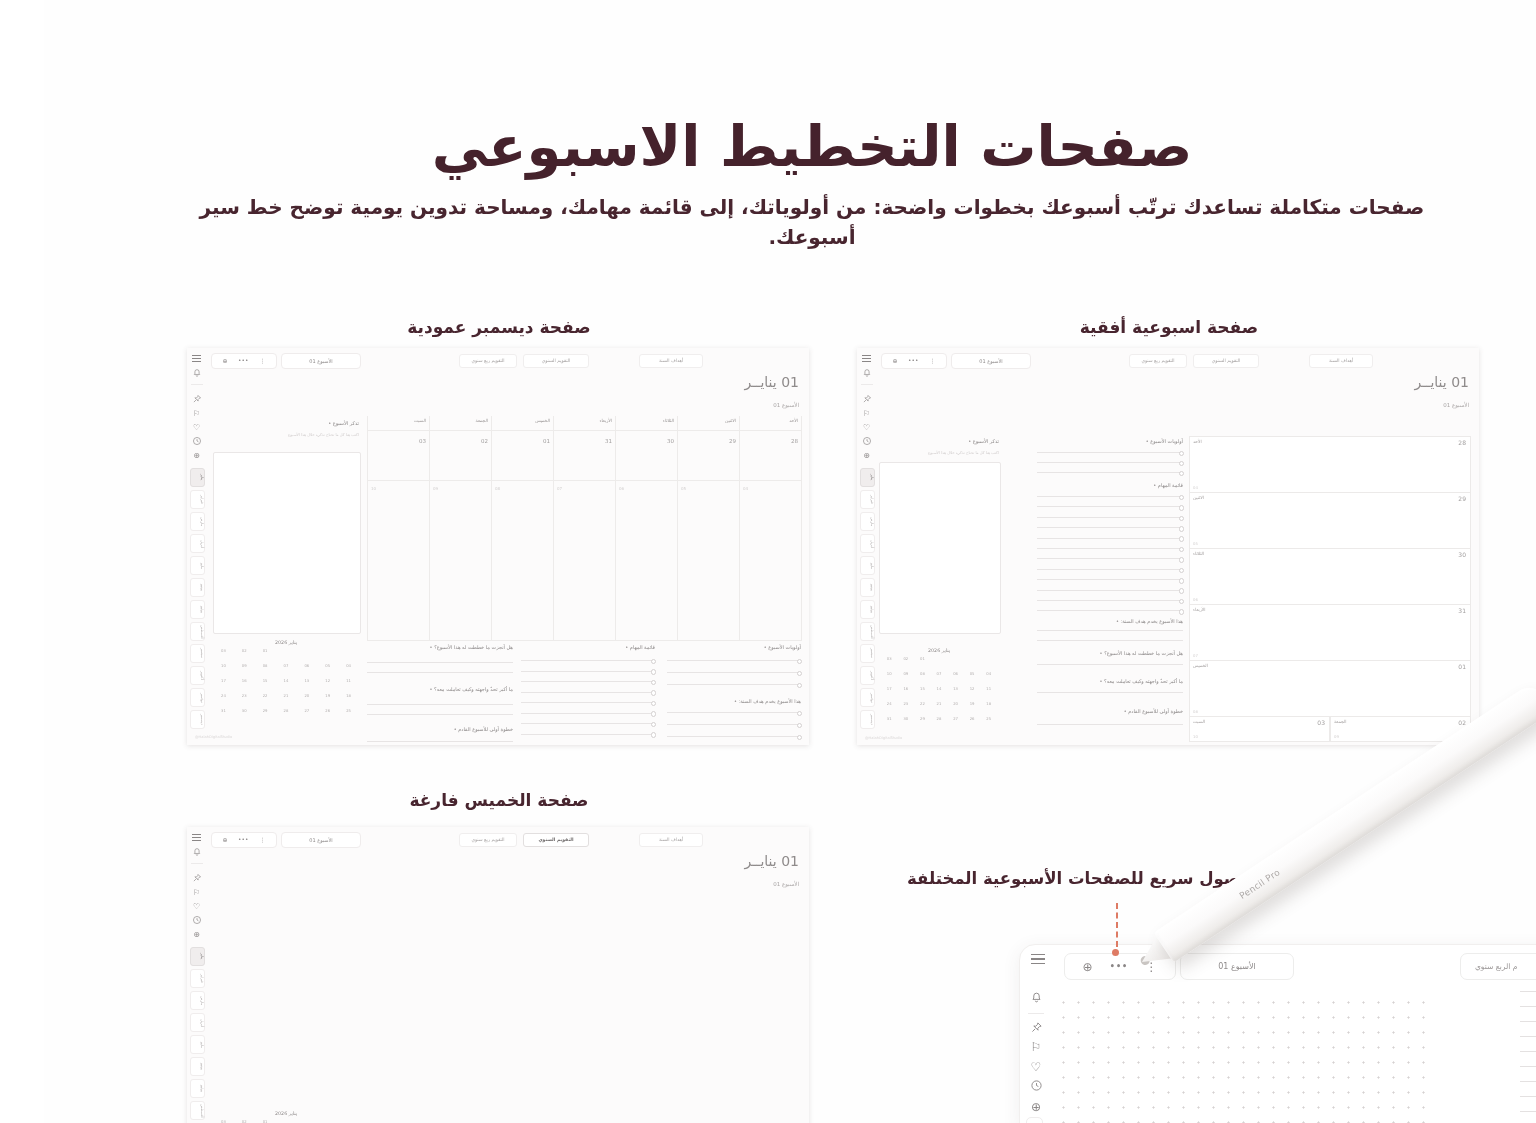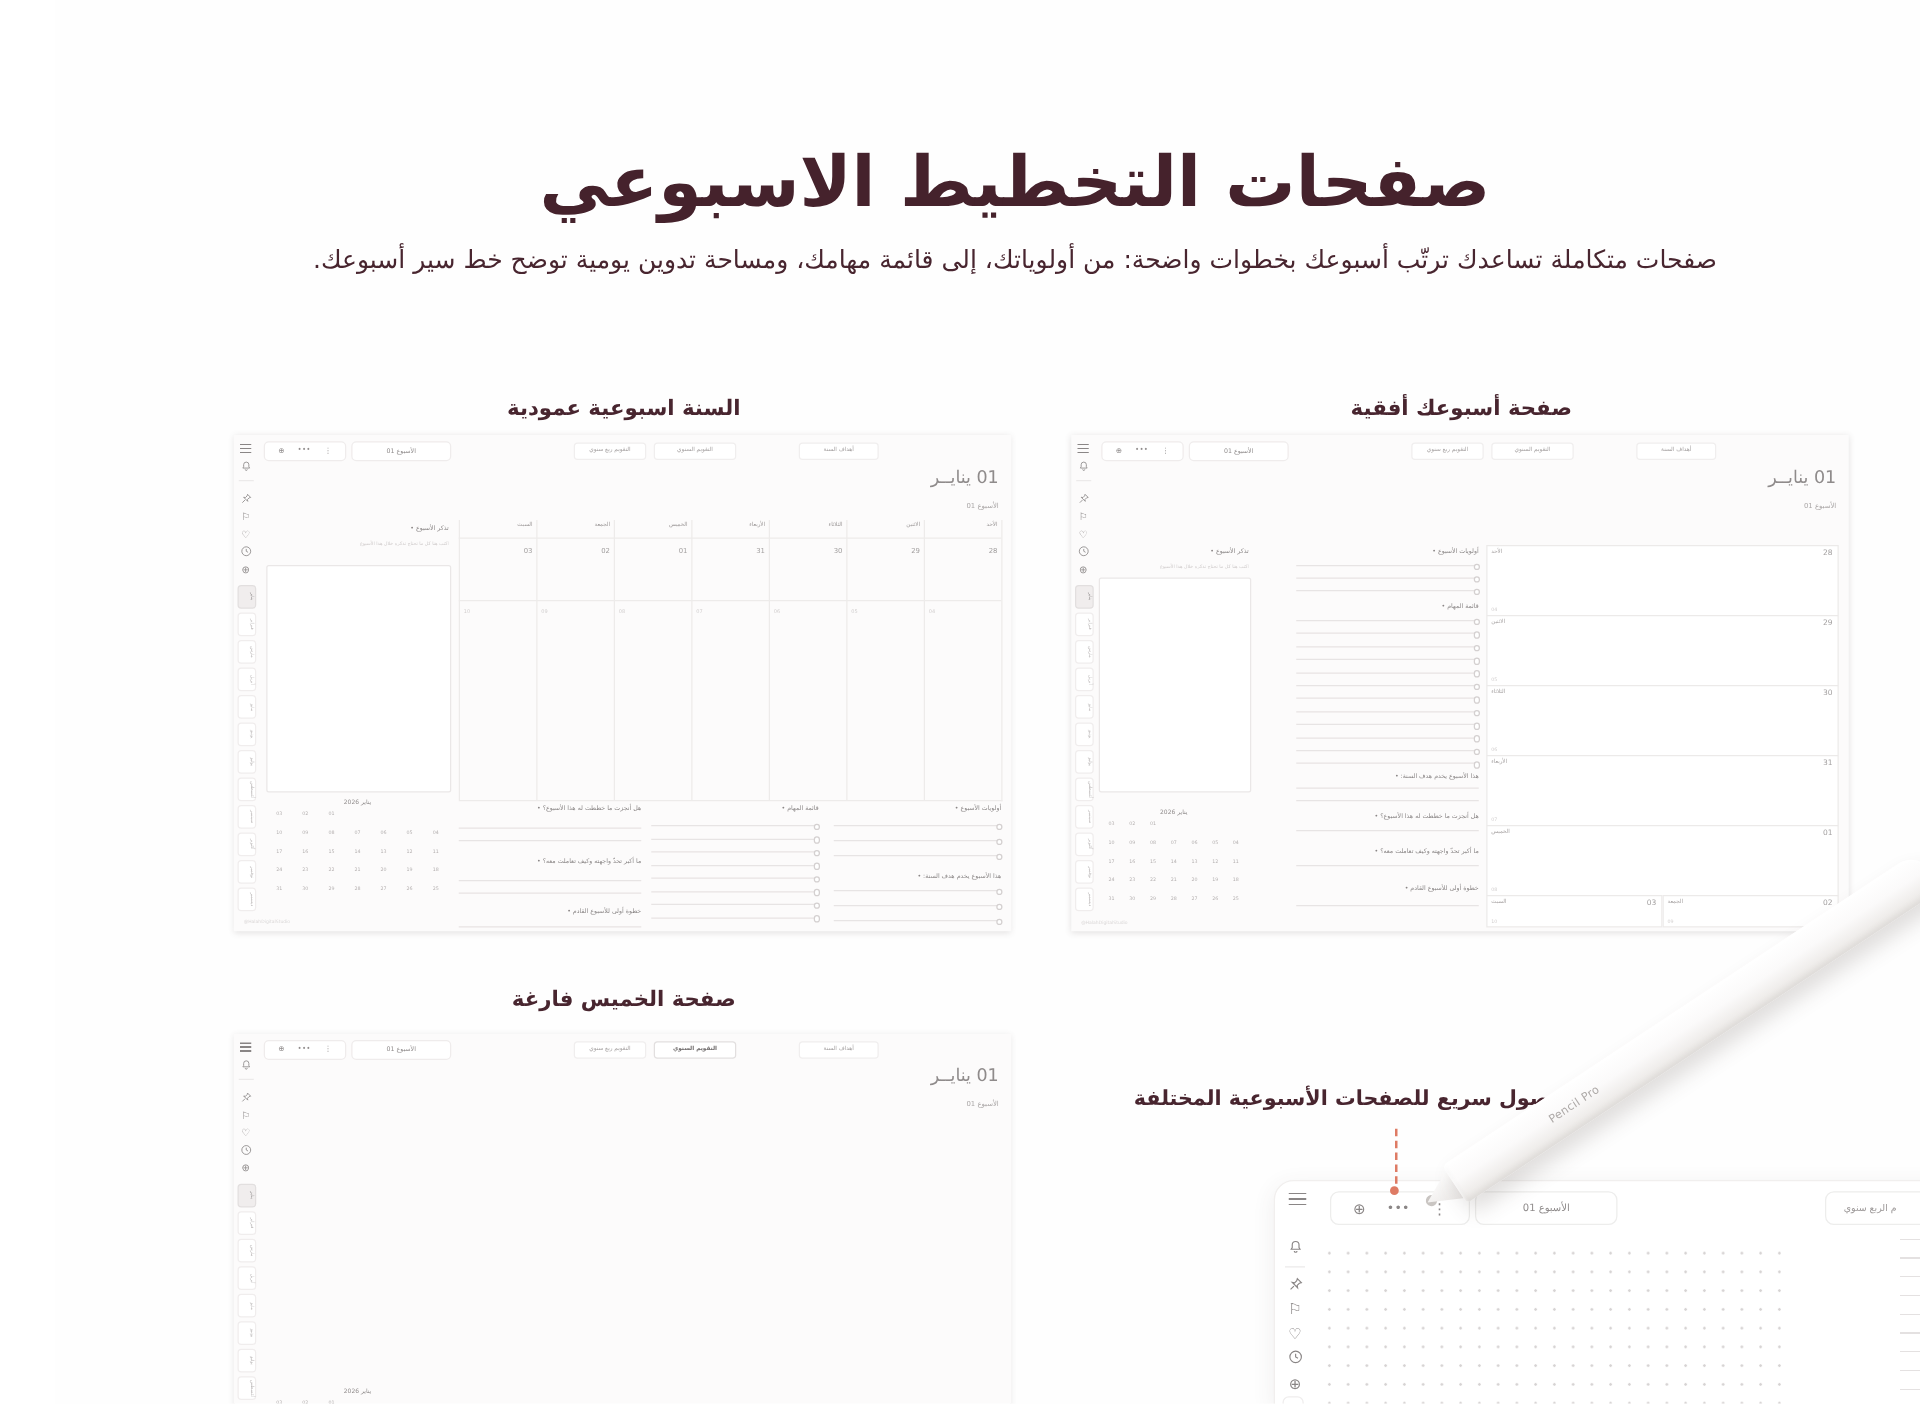--- a/index.html
+++ b/index.html
@@ -2,21 +2,21 @@
 <html lang="ar"><head>
 <meta charset="utf-8">
 <style>
   html,body{margin:0;padding:0;background:#fff;}
   .canvas{position:relative;width:1536px;height:1123px;overflow:hidden;background:#fefefe;
     font-family:"DejaVu Sans",sans-serif;margin-left:44px;}
   
   .hero-title{position:absolute;left:0;top:76px;width:100%;text-align:center;direction:rtl;
     font-size:56px;font-weight:bold;color:#45222c;letter-spacing:-1px;}
   .hero-desc{position:absolute;left:133px;width:1270px;text-align:center;direction:rtl;
-    font-size:20px;font-weight:normal;color:#48252f;line-height:30px;margin:0;}
+    font-size:20px;font-weight:bold;color:#48252f;line-height:30px;margin:0;}
   .sec-label{position:absolute;direction:rtl;font-size:17px;font-weight:bold;color:#48252f;
     text-align:center;width:300px;}
   
   .card{position:absolute;width:622px;height:397px;background:#fcfbfb;direction:ltr;
     box-shadow:0 1px 5px rgba(90,75,75,.16);z-index:2;}
   .sb{position:absolute;left:0;top:0;width:20px;height:100%;}
   .ham{position:absolute;left:5px;top:7px;width:9px;height:8px;
     background:repeating-linear-gradient(to bottom,#8a8686 0 1px,transparent 1px 3.2px);}
   .icn{position:absolute;left:4px;width:11px;height:11px;color:#908c8c;font-size:8px;
     line-height:11px;text-align:center;}
@@ -98,22 +98,22 @@
   .pencil-label{position:absolute;left:118px;top:0;height:36px;line-height:37px;font-size:9px;
     color:#aeaaa8;letter-spacing:.3px;}
 </style>
 </head>
 <body>
 
 <div class="canvas">
   <h1 class="hero-title">صفحات التخطيط الاسبوعي</h1>
   <p class="hero-desc" style="top:192px">صفحات متكاملة تساعدك ترتّب أسبوعك بخطوات واضحة: من أولوياتك، إلى قائمة مهامك، ومساحة تدوين يومية توضح خط سير أسبوعك.</p>
 
-  <div class="sec-label" style="left:305px;top:317px">السنة اسبوعية عمودية</div>
-  <div class="sec-label" style="left:975px;top:317px">صفحة أسبوعك أفقية</div>
+  <div class="sec-label" style="left:305px;top:317px">صفحة ديسمبر عمودية</div>
+  <div class="sec-label" style="left:975px;top:317px">صفحة اسبوعية أفقية</div>
   <div class="sec-label" style="left:305px;top:790px">صفحة الخميس فارغة</div>
 
   <div id="card-vertical" class="card" style="left:143px;top:348px">
       <div class="sb">
         <div class="ham"></div>
         <div class="icn" style="top: 20px;">
           <svg viewBox="0 0 24 24">
             <path d="M12 4a5 5 0 0 0-5 5v4l-1.5 2.5h13L17 13V9a5 5 0 0 0-5-5z" fill="none" stroke="currentColor" stroke-width="1.7"></path>
             <path d="M10 18a2 2 0 0 0 4 0" fill="none" stroke="currentColor" stroke-width="1.7"></path>
           </svg>

